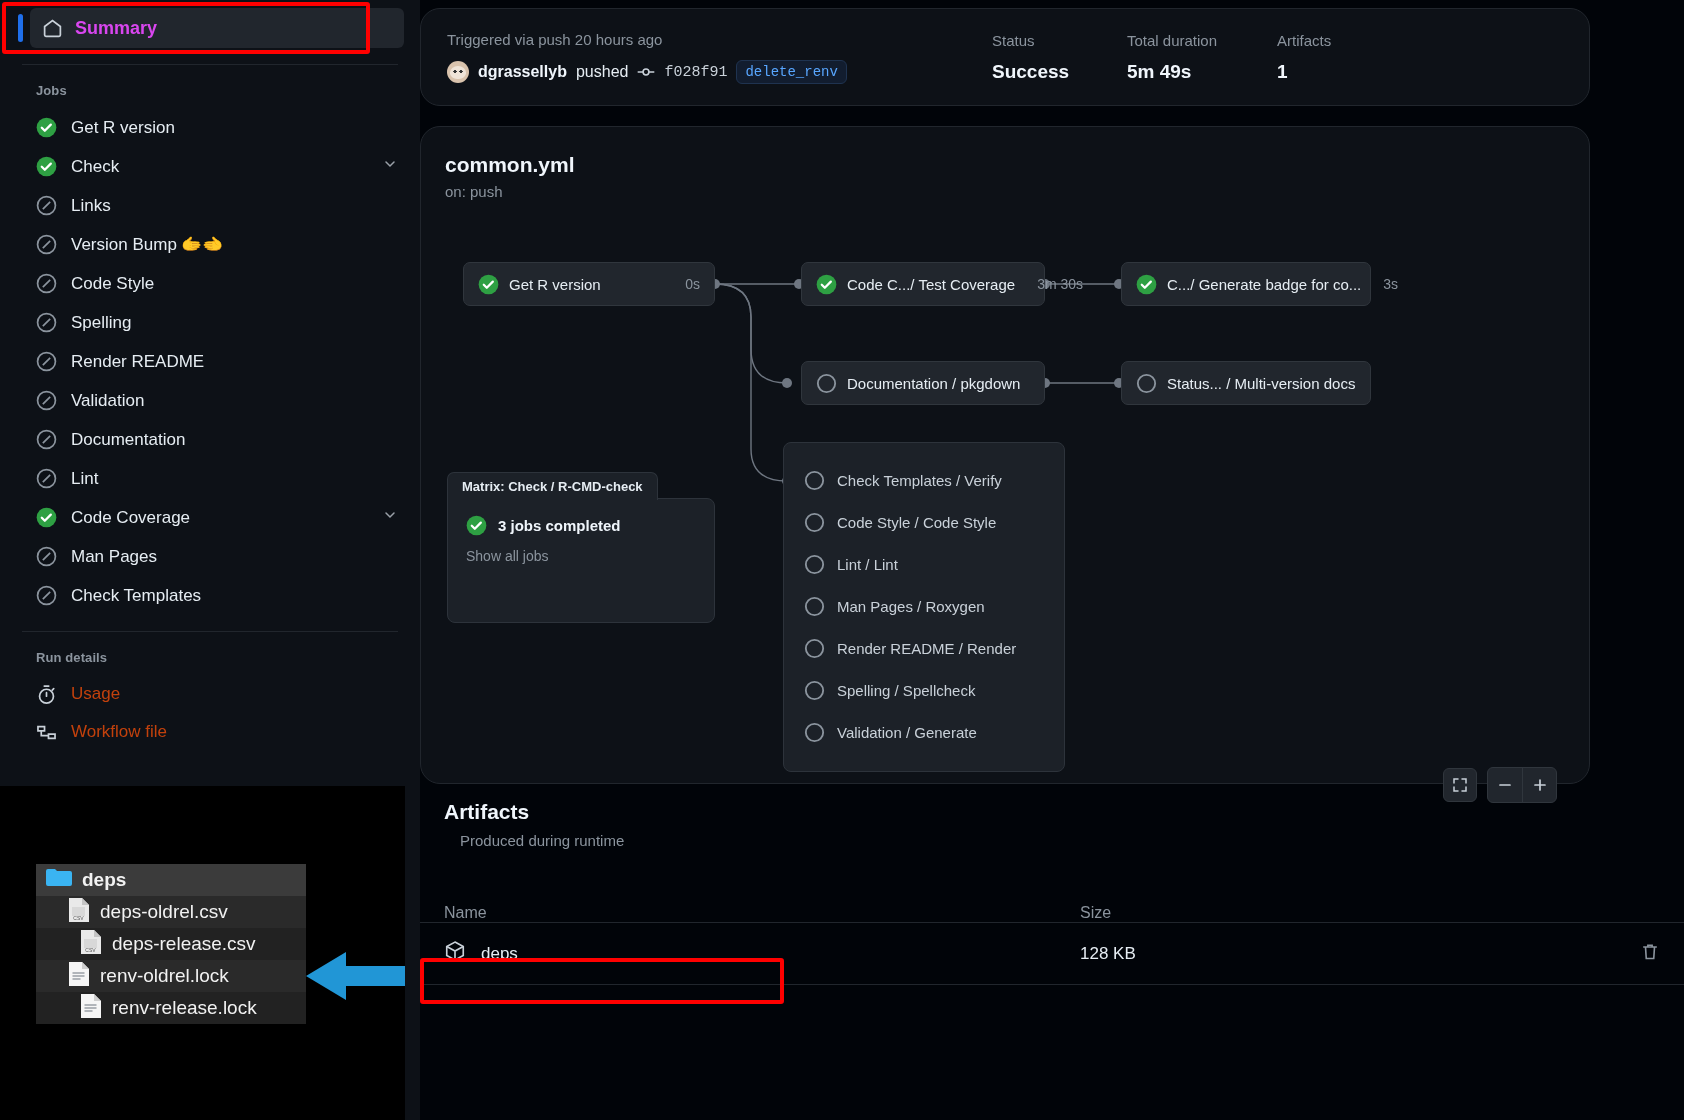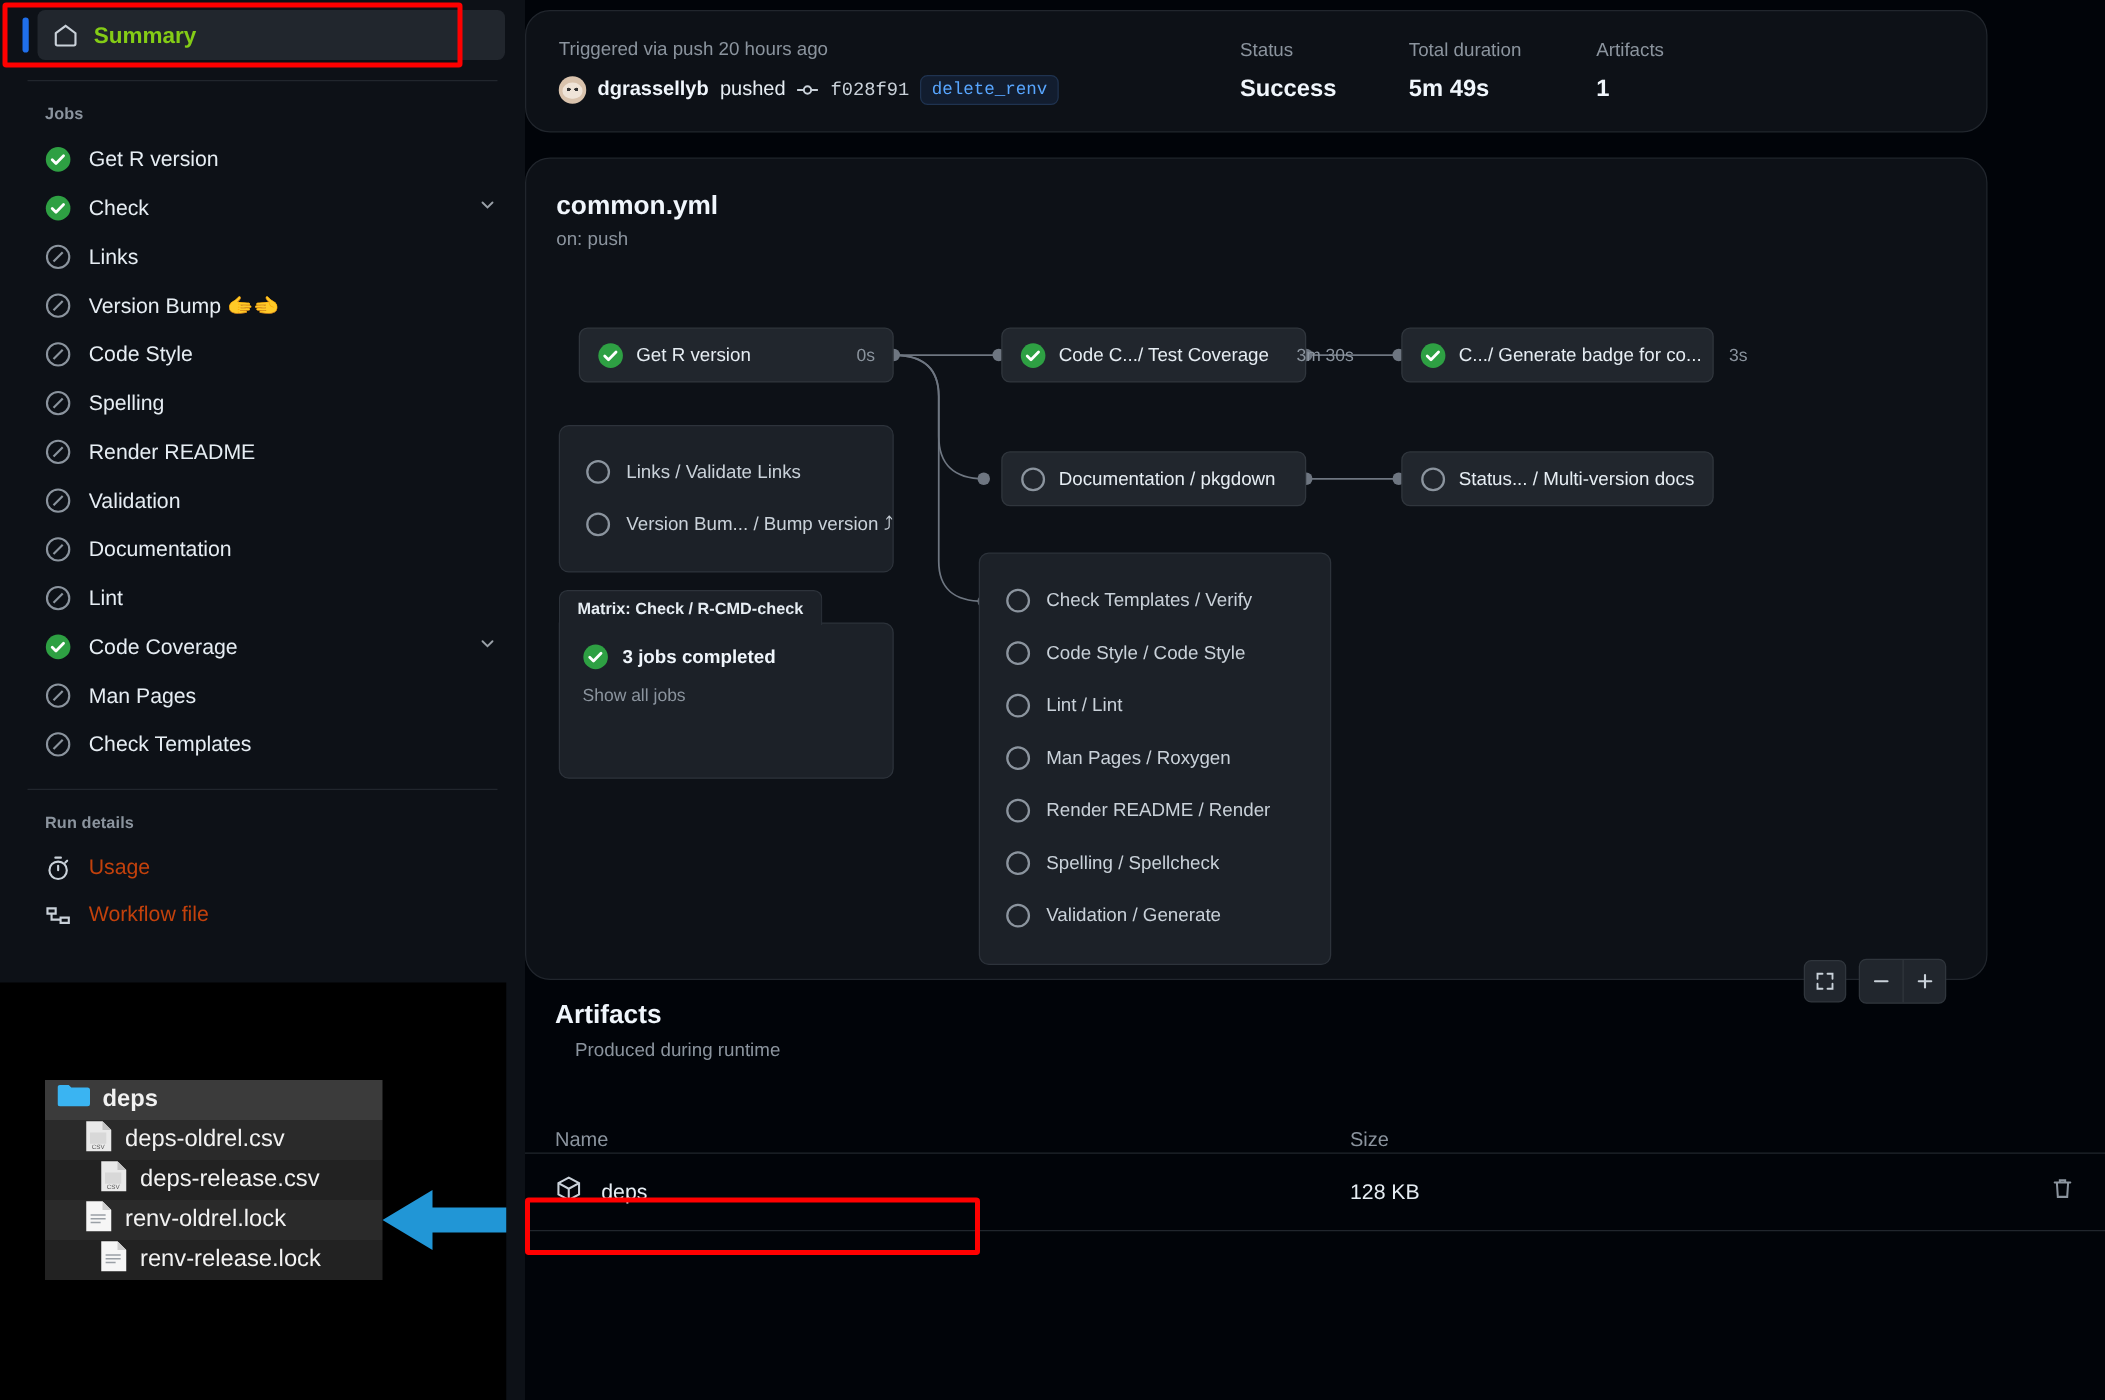--- a/index.html
+++ b/index.html
@@ -16,21 +16,21 @@
   .sidebar {
     position: absolute; left: 0; top: 0; width: 420px; height: 1120px;
     background: #0d1117;
   }
   .sum-wrap { position: relative; padding: 8px 16px 0 16px; height: 56px; }
   .summary-row {
     display: flex; align-items: center; gap: 12px;
     height: 40px; margin-left: 14px; padding: 0 12px;
     background: #21262d; border-radius: 6px;
   }
-  .summary-row .lbl { font-size: 18px; font-weight: 700; color: #84cc16; }
+  .summary-row .lbl { font-size: 18px; font-weight: 700; color: #d946ef; }
   .sel-bar {
     position: absolute; left: 18px; top: 14px; width: 5px; height: 28px;
     background: #1f6feb; border-radius: 6px;
   }
   .red-box-summary {
     position: absolute; left: 2px; top: 2px; width: 368px; height: 52px;
     border: 4px solid #ff0000; border-radius: 3px; pointer-events: none;
   }
   .divider { height: 1px; background: #21262d; margin: 8px 22px 0 22px; }
   .sec-title {
@@ -486,40 +486,20 @@
 
         <div class="node" id="n-multiversion" style="left:700px;top:234px;width:250px;height:44px">
           <span>
             <svg class="ico" viewBox="0 0 16 16">
                 <circle cx="8" cy="8" r="6.6" fill="none" stroke="#8b949e" stroke-width="1.4"></circle>
               </svg>
           </span>
           <span>Status... / Multi-version docs</span>
         </div>
 
-        <div class="group" style="left:26px;top:213px;width:268px;height:118px">
-          <div id="grp-links" style="padding-top:15px">
-              <div class="grow">
-                <span>
-                  <svg class="ico" viewBox="0 0 16 16">
-                    <circle cx="8" cy="8" r="6.6" fill="none" stroke="#8b949e" stroke-width="1.4"></circle>
-                  </svg>
-                </span>
-                <span>Links / Validate Links</span>
-              </div>
-              <div class="grow">
-                <span>
-                  <svg class="ico" viewBox="0 0 16 16">
-                    <circle cx="8" cy="8" r="6.6" fill="none" stroke="#8b949e" stroke-width="1.4"></circle>
-                  </svg>
-                </span>
-                <span>Version Bum... / Bump version ⤴</span>
-              </div>
-            </div>
-        </div>
 
         <div class="matrix" style="left:26px;top:371px;width:268px;height:125px">
           <div class="matrix-tab">Matrix: Check / R-CMD-check</div>
           <div class="m-done">
             <span>
               <svg class="ico" viewBox="0 0 16 16">
                   <circle cx="8" cy="8" r="7.5" fill="#2ea043"></circle>
                   <path d="M4.4 8.2l2.3 2.3 4.6-4.7" fill="none" stroke="#fff" stroke-width="1.7" stroke-linecap="round" stroke-linejoin="round"></path>
                 </svg>
             </span>

